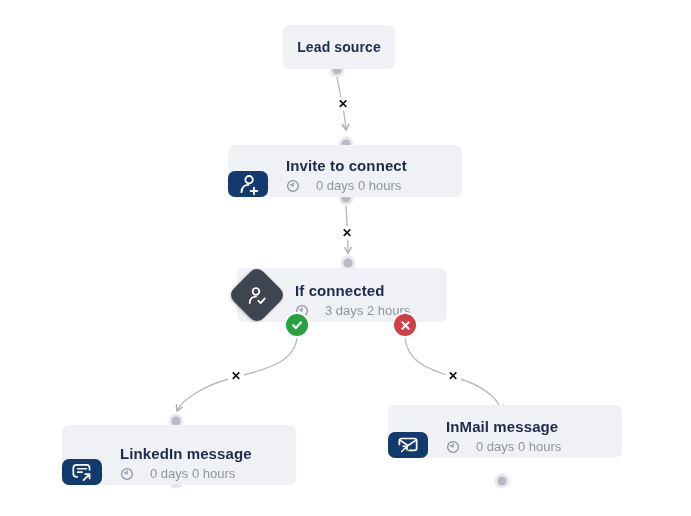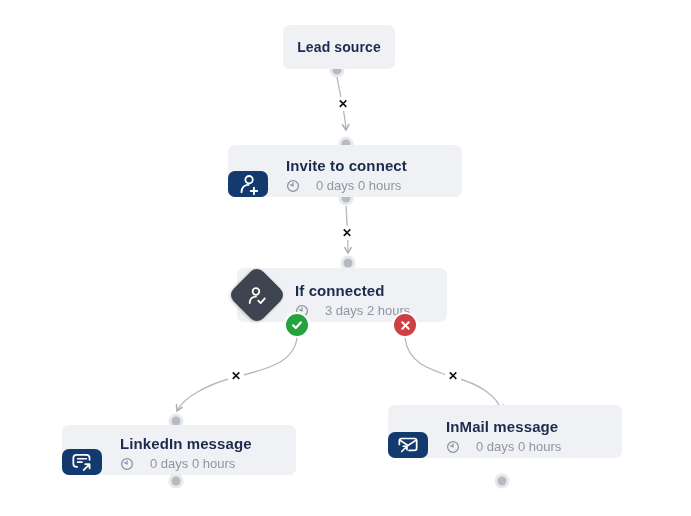--- a/index.html
+++ b/index.html
@@ -109,21 +109,21 @@
     <svg width="12" height="12" viewBox="0 0 12 12" fill="none" stroke="#fff" stroke-width="2.2" stroke-linecap="round" stroke-linejoin="round">
       <path d="M2.2 6.4 L4.8 9 L9.8 3.4"></path>
     </svg>
   </div>
   <div class="badge red" style="left:405px;top:325px">
     <svg width="11" height="11" viewBox="0 0 12 12" fill="none" stroke="#fff" stroke-width="2.2" stroke-linecap="round">
       <path d="M2.5 2.5 L9.5 9.5 M9.5 2.5 L2.5 9.5"></path>
     </svg>
   </div>
 
-  <div class="card" style="left:62px;top:425px;width:234px;height:50px">
+  <div class="card" style="left:62px;top:425px;width:234px;height:60px">
     <div class="iconblock">
       <svg width="26" height="26" viewBox="0 0 24 24" fill="none" stroke="#fff" stroke-width="1.6" stroke-linecap="round" stroke-linejoin="round">
         <path d="M7.5 16.5 H7 C5.3 16.5 4 15.2 4 13.5 V8.5 C4 6.8 5.3 5.5 7 5.5 H16 C17.7 5.5 19 6.8 19 8.5 V10"></path>
         <path d="M8 9 h8 M8 12.2 h4"></path>
         <path d="M13.5 19.5 L19 14 M19 14 h-4 M19 14 v4"></path>
       </svg>
     </div>
     <div class="cardbody">
       <span class="cardtitle">LinkedIn message</span>
       <span class="delay">

